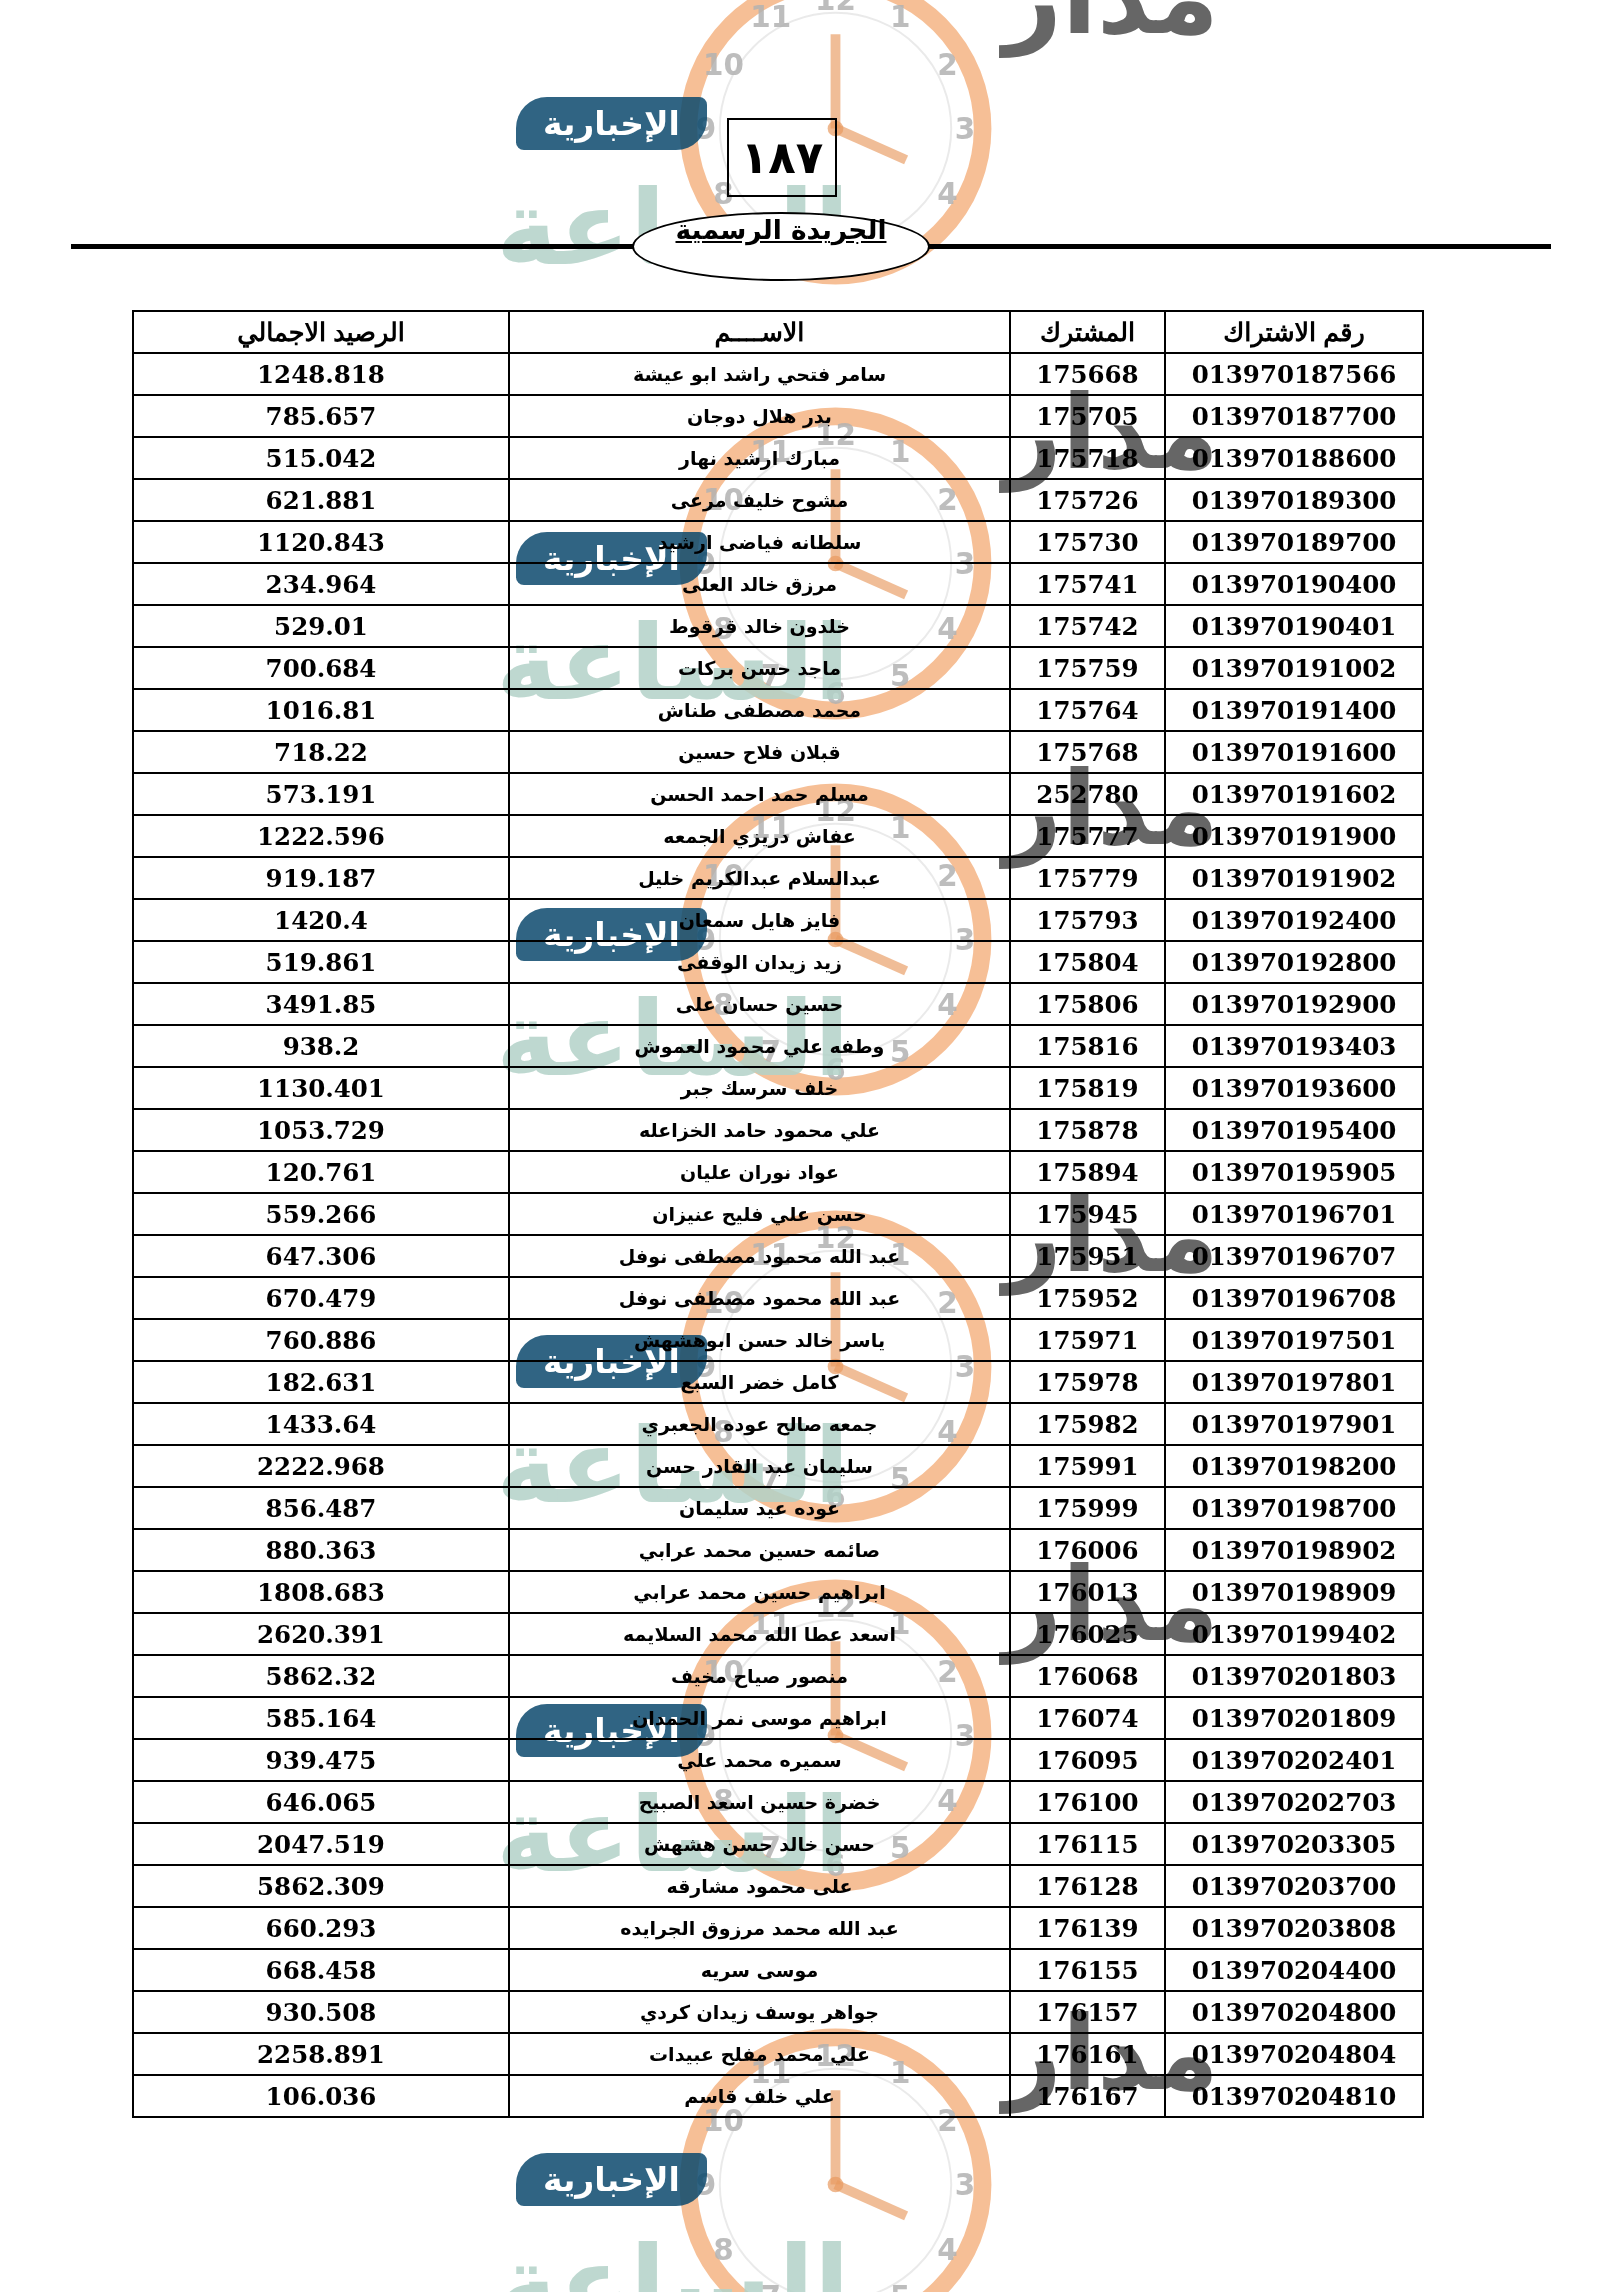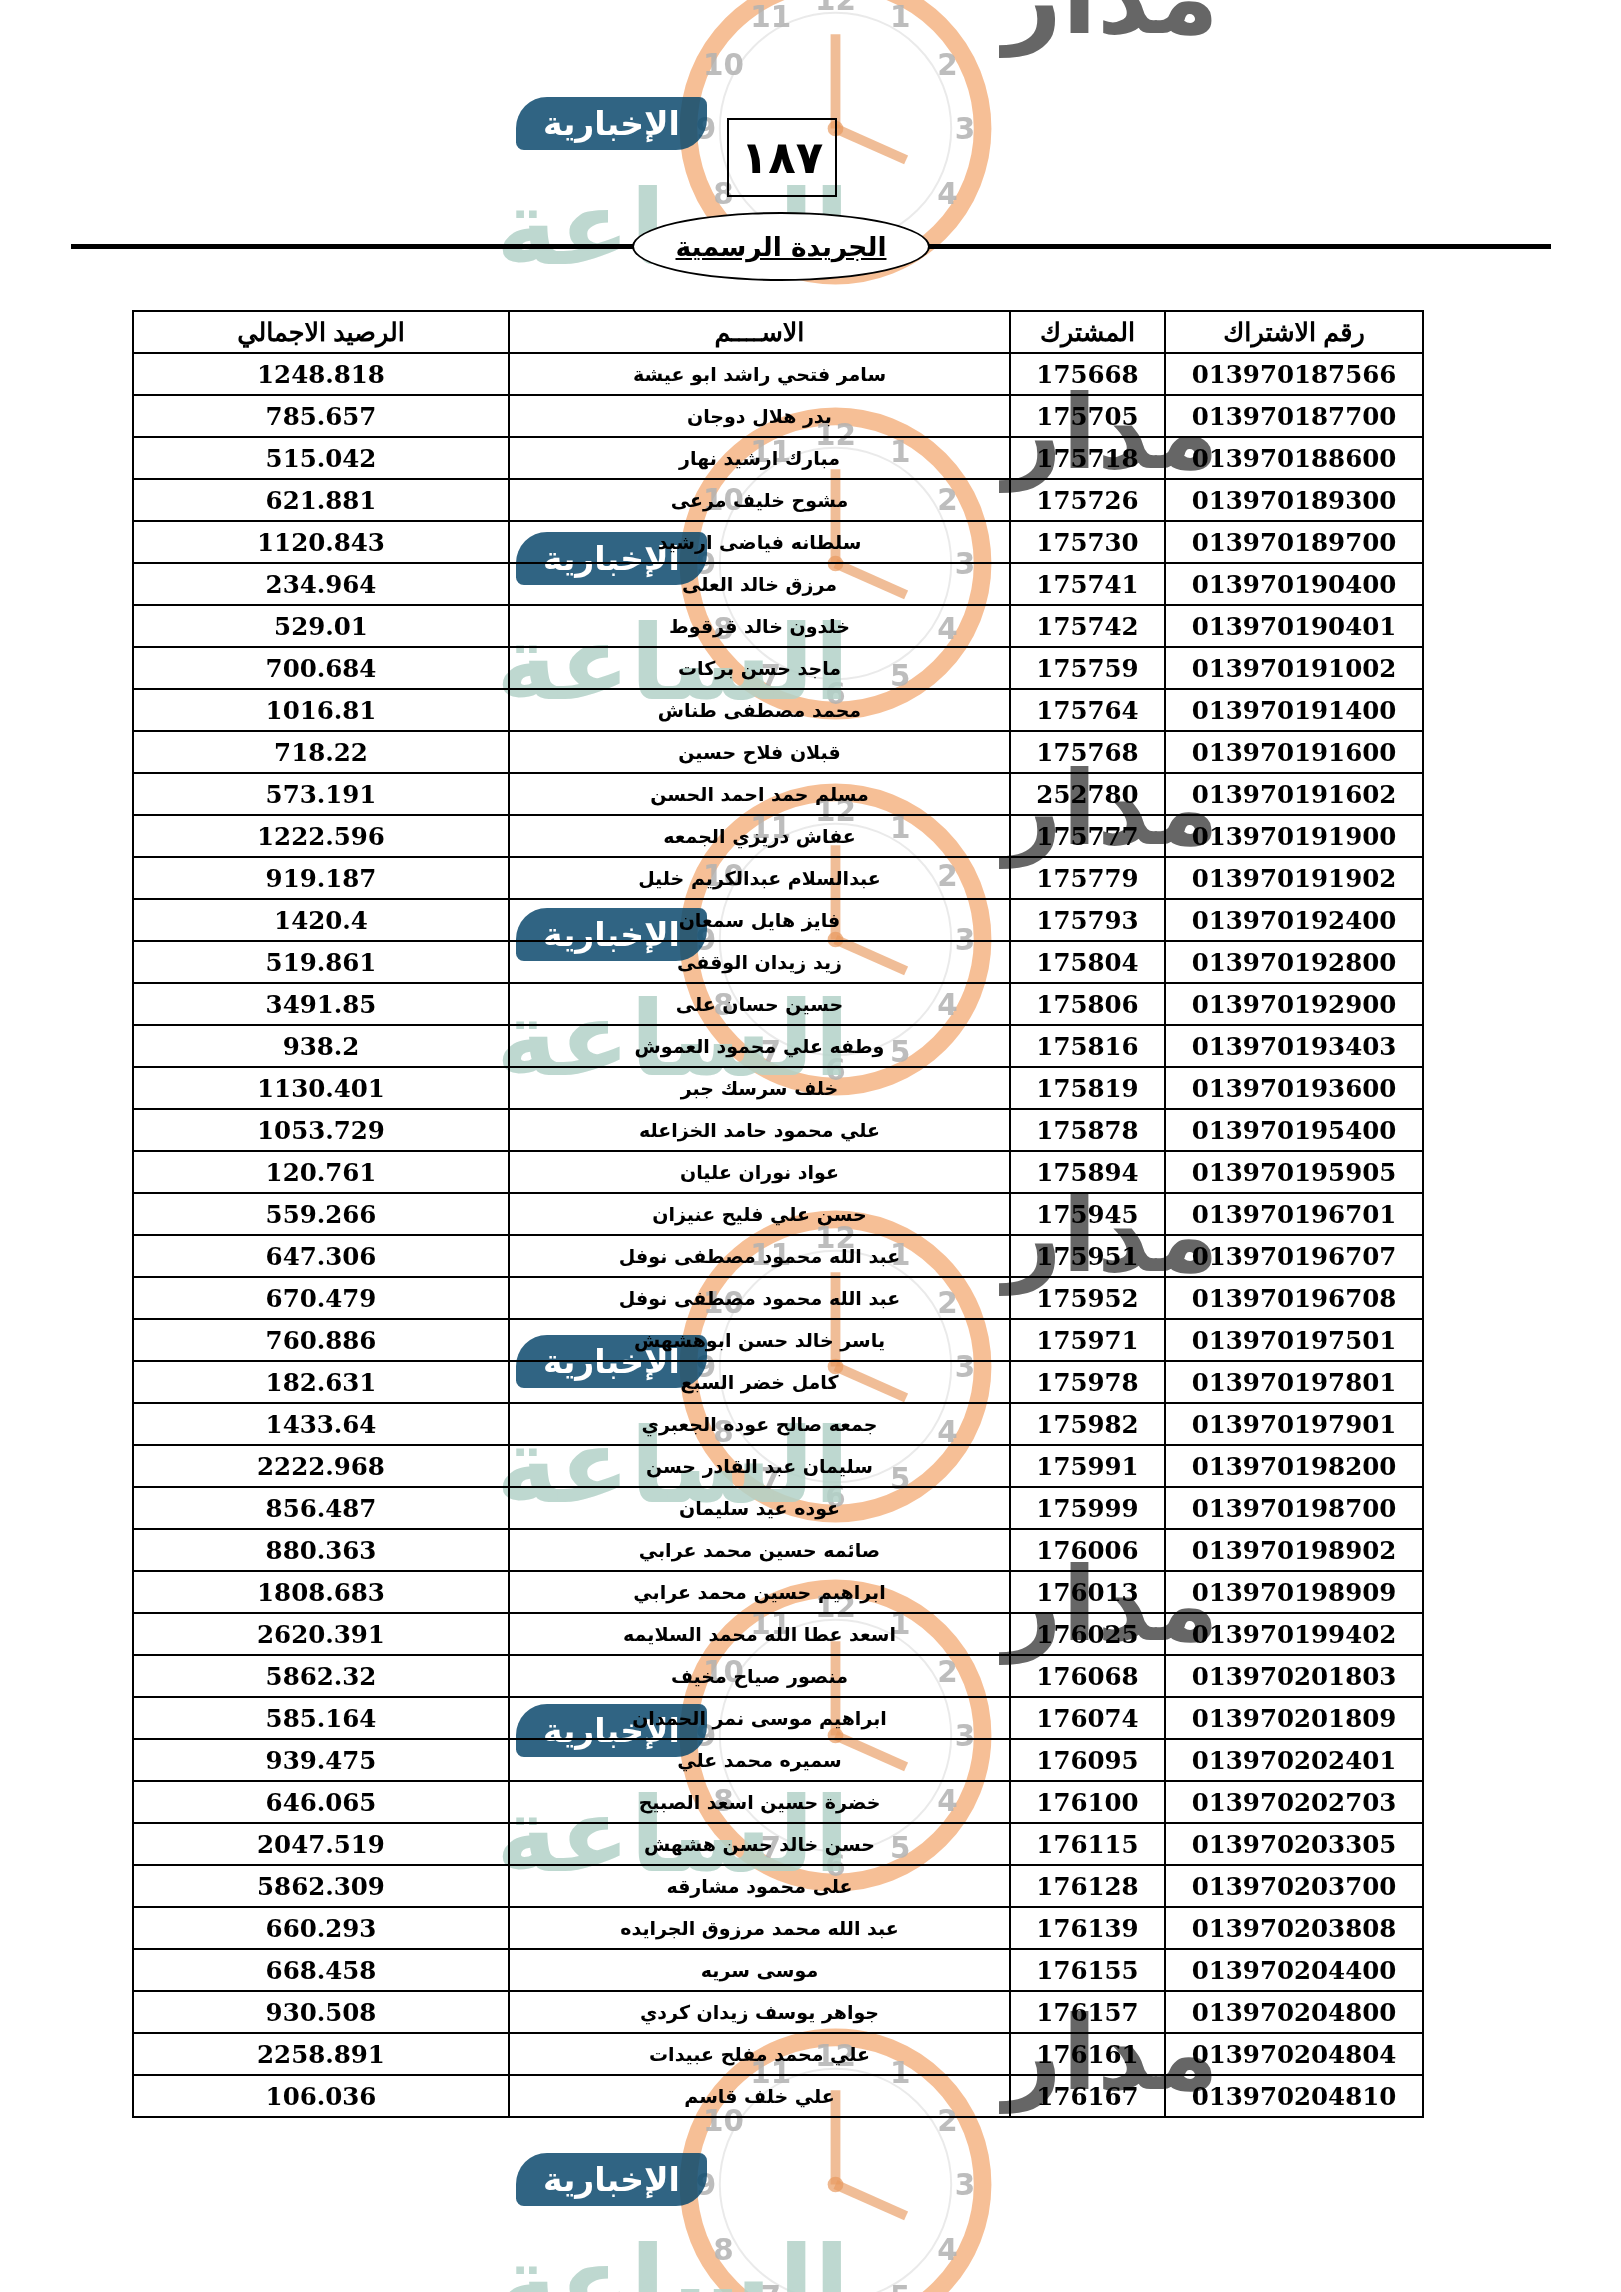--- a/index.html
+++ b/index.html
@@ -41,21 +41,21 @@
     display:flex; align-items:center; justify-content:center;
     font-size:45px; font-weight:700;
   }
   .rule {
     position:absolute; left:71px; top:244px; width:1480px; height:4.9px;
     background:#000;
   }
   .oval {
     position:absolute; left:632px; top:212px; width:298px; height:69px;
     border:2.9px solid #000; border-radius:50%; background:#ffffff;
-    display:flex; align-items:center; justify-content:center; z-index:2;
+    display:flex; align-items:flex-start; justify-content:center; z-index:2;
   }
   .oval span {
     font-size:26.5px; font-weight:700; text-decoration:underline; direction:rtl;
   }
 
   table.subs {
     position:absolute; left:132px; top:310px; width:1290px;
     border-collapse:collapse; table-layout:fixed; direction:rtl;
     background:transparent;
   }

